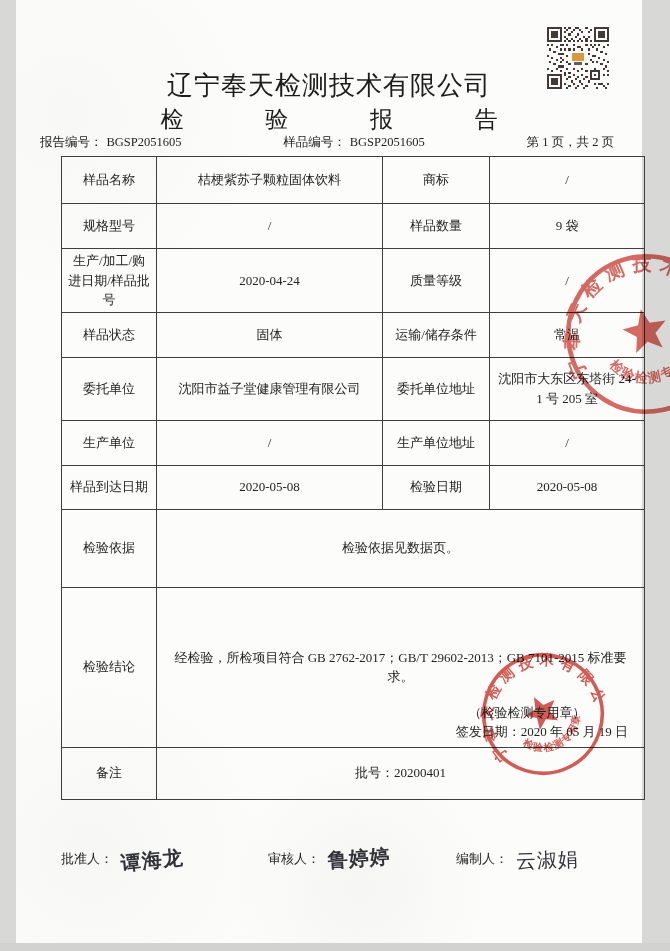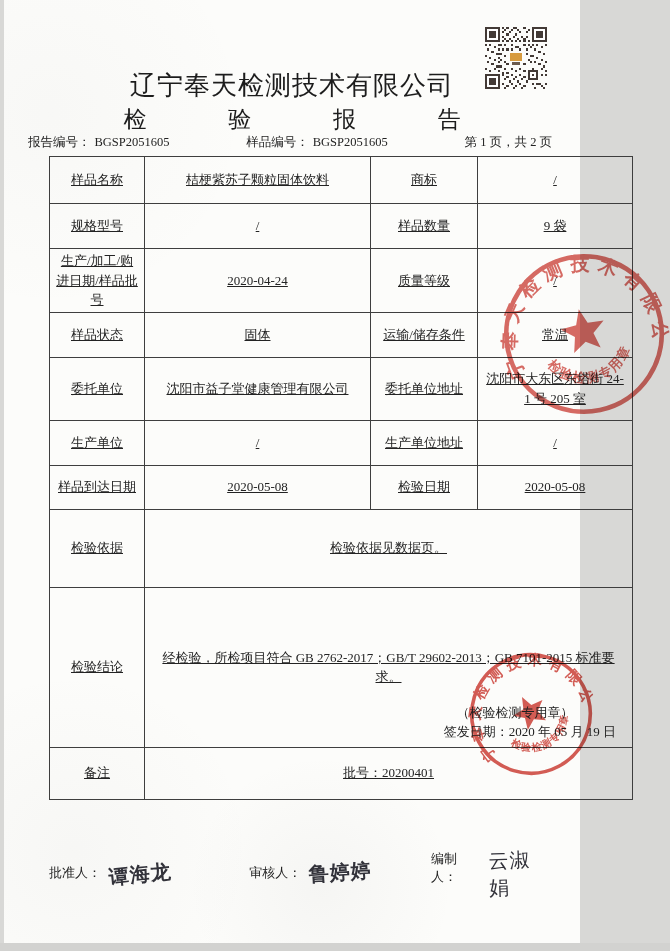--- a/index.html
+++ b/index.html
@@ -5,21 +5,21 @@
   * { margin:0; padding:0; box-sizing:border-box; }
   html,body { width:670px; height:951px; }
   body {
     background:#d8d8d6;
     font-family:"Liberation Serif","DejaVu Serif",serif;
     color:#232323;
     position:relative;
     overflow:hidden;
   }
   .paper {
-    position:absolute; left:4px; top:0; width:576px; height:944px;
+    position:absolute; left:16px; top:0; width:626px; height:944px;
     background:
       radial-gradient(circle at 12% 90%, rgba(120,120,120,.04), transparent 18%),
       radial-gradient(circle at 55% 94%, rgba(120,120,120,.05), transparent 14%),
       radial-gradient(circle at 8% 12%, rgba(120,120,120,.03), transparent 20%),
       #fcfcfa;
   }
   
   .qr {
     position:absolute; top:27px; right:33px; width:62px; height:62px;
   }
@@ -37,21 +37,20 @@
     display:flex; justify-content:space-between; align-items:baseline;
     font-size:12.5px;
   }
   .meta-item span { display:inline; }
   .meta-item .num { padding-left:4px; }
   
   table.report {
     position:absolute; left:45px; top:156px; width:583px;
     border-collapse:collapse; table-layout:fixed;
     font-size:13px;
-    text-decoration:underline;
   }
   table.report td {
     border:1px solid #3e3e3e;
     text-align:center; vertical-align:middle;
     padding:2px 6px;
     line-height:1.5;
   }
   col.c1{width:95px;} col.c2{width:226px;} col.c3{width:107px;} col.c4{width:155px;}
   tr.r0{height:47px;} tr.r1{height:45px;} tr.r2{height:45px;} tr.r3{height:45px;}
   tr.r4{height:63px;} tr.r5{height:45px;} tr.r6{height:44px;margin-top:6px;} tr.r7{height:48px;}

